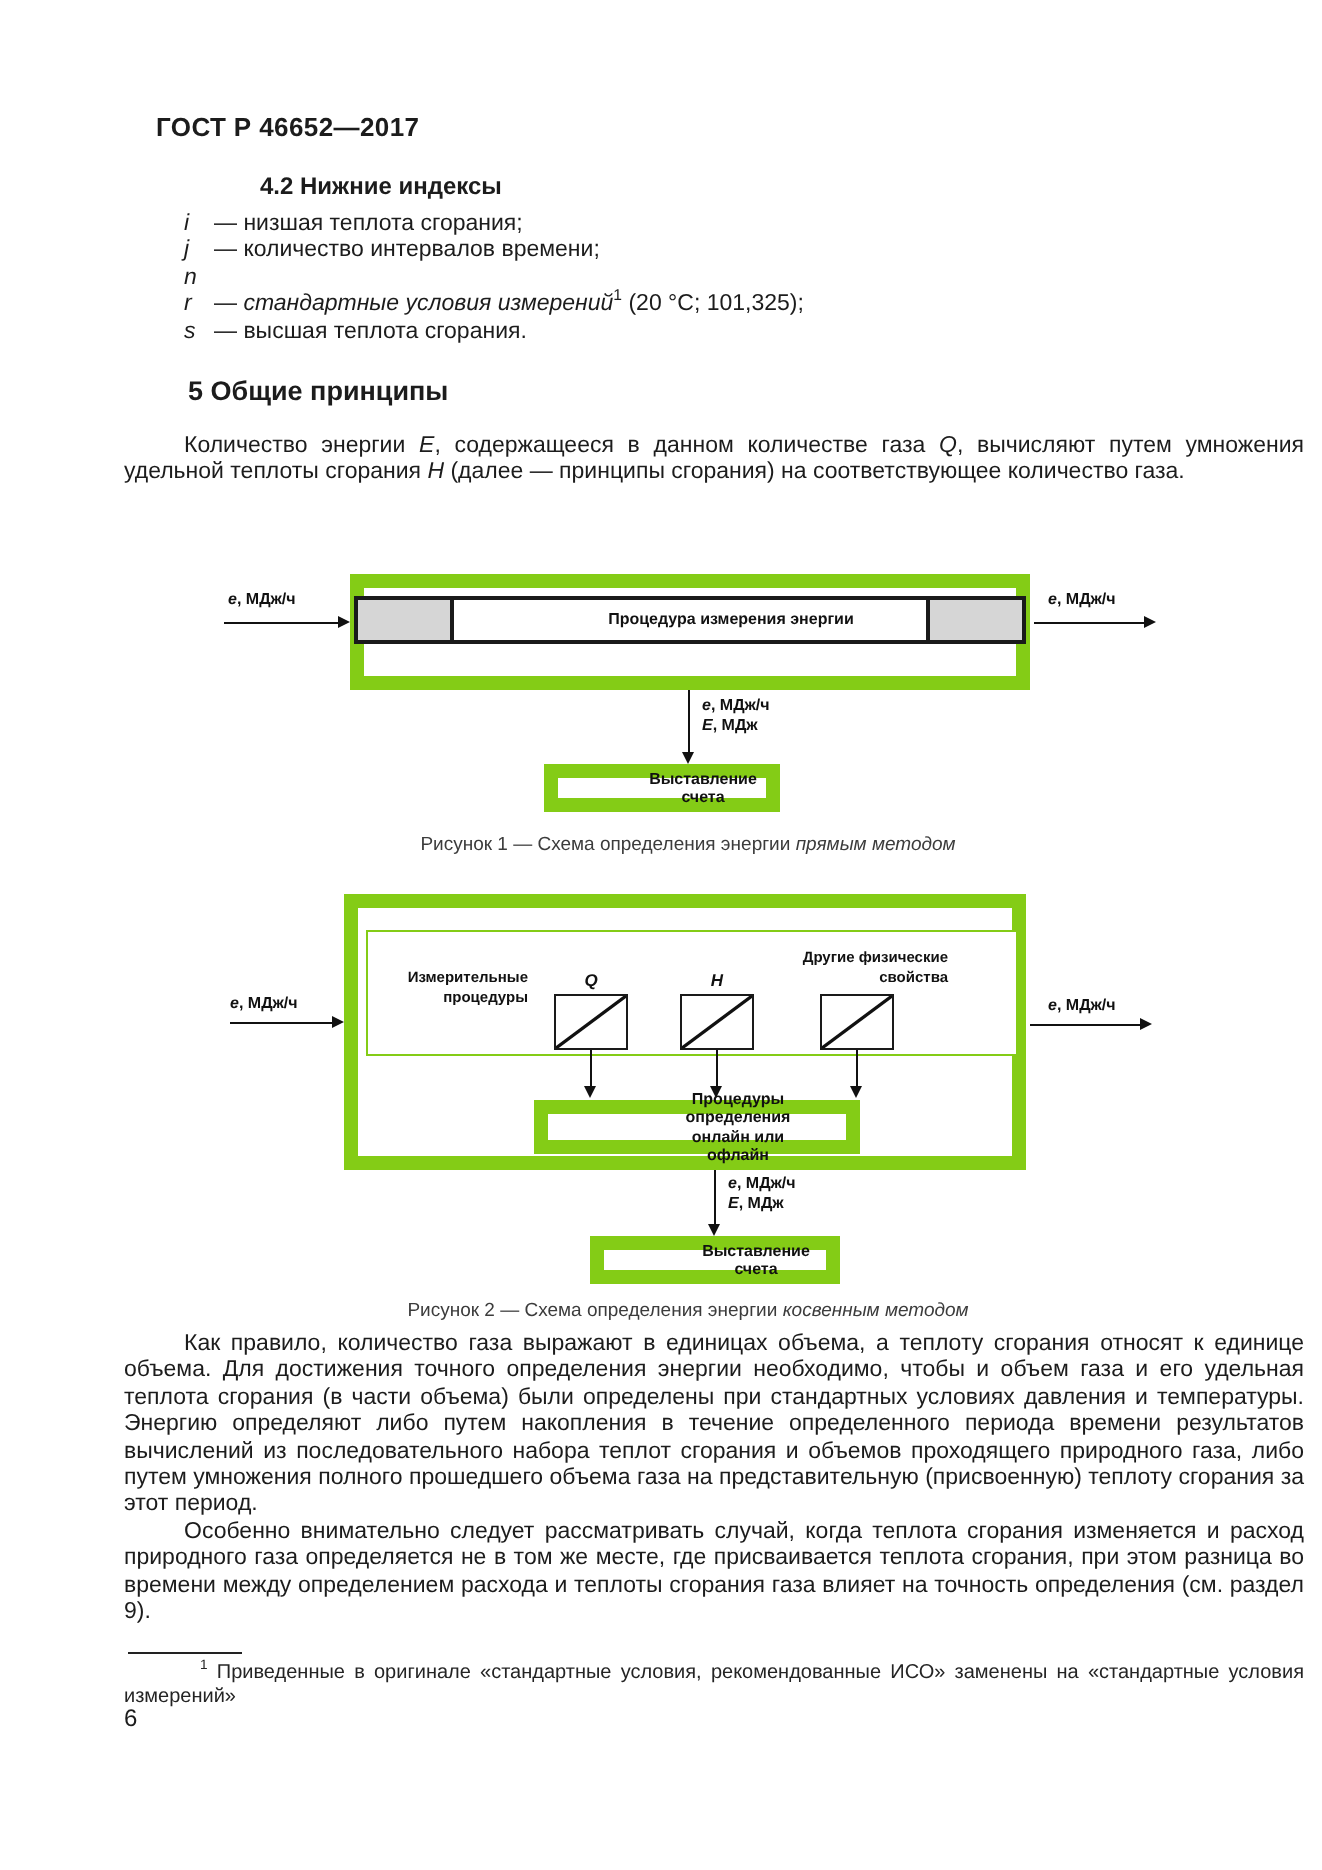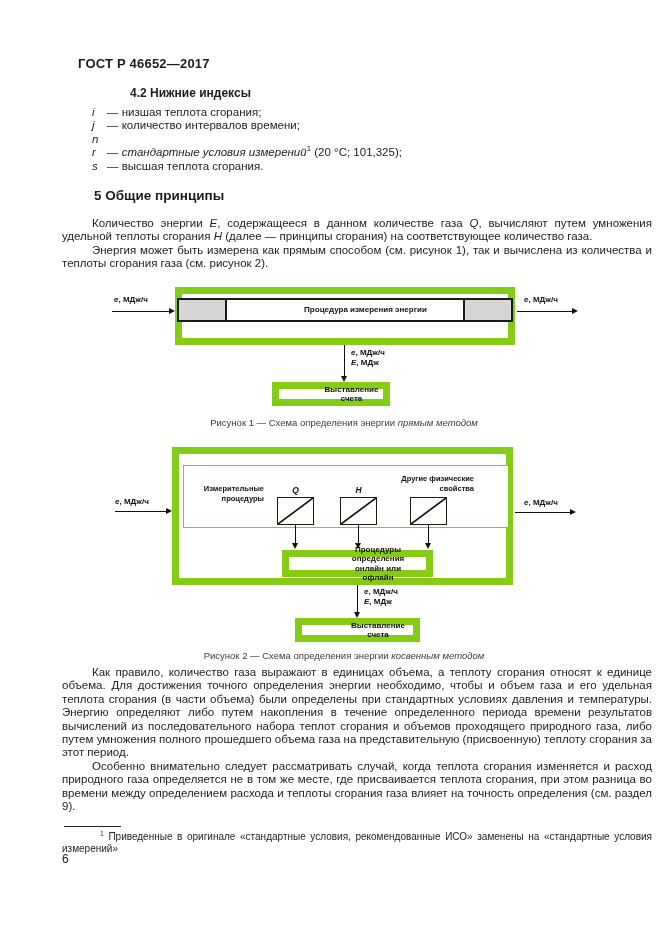--- a/index.html
+++ b/index.html
@@ -77,21 +77,20 @@
       </div>
       <div class="li-row">
         <span class="li-sym">s</span>
         <span class="li-txt"><span>— высшая теплота сгорания.</span></span>
       </div>
     </div>
 
   <div class="abs h5">5 Общие принципы</div>
   <div class="abs pb" id="pb1">
     <p><span>Количество энергии </span><span class="it">E</span><span>, содержащееся в данном количестве газа </span><span class="it">Q</span><span>, вычисляют путем умножения удельной теплоты сгорания </span><span class="it">H</span><span> (далее — принципы сгорания) на соответствующее количество газа.</span></p>
-    <p><span>Энергия может быть измерена как прямым способом (см. рисунок 1), так и вычислена из количества и теплоты сгорания газа (см. рисунок 2).</span></p>
   </div>
 
   <div class="box" style="left:175px;top:287px;width:340px;height:58px;"></div>
   <div class="pipe">
     <div class="pipe-gray"></div>
     <div class="pipe-mid">
       <span class="boxlabel">Процедура измерения энергии</span>
     </div>
     <div class="pipe-gray"></div>
   </div>
@@ -139,21 +138,21 @@
       </svg>
   </div>
 
   <div class="vline" style="left:295px;top:525px;height:19px;"></div>
   <div class="tri-d" style="left:292px;top:543px;"></div>
   <div class="vline" style="left:358px;top:525px;height:19px;"></div>
   <div class="tri-d" style="left:355px;top:543px;"></div>
   <div class="vline" style="left:428px;top:525px;height:19px;"></div>
   <div class="tri-d" style="left:425px;top:543px;"></div>
 
-  <div class="box bill" style="left:282px;top:550px;width:151px;height:27px;padding:0 22px;">
+  <div class="box bill" style="left:267px;top:550px;width:163px;height:27px;padding:0 22px;">
     <span class="boxlabel">Процедуры определения онлайн или офлайн</span>
   </div>
 
   <div class="figtxt" style="left:115px;top:497px;"><span class="it">е</span><span>, МДж/ч</span></div>
   <div class="hline" style="left:115px;top:511px;width:52px;"></div>
   <div class="tri-r" style="left:166px;top:508px;"></div>
   <div class="figtxt" style="left:524px;top:498px;"><span class="it">е</span><span>, МДж/ч</span></div>
   <div class="hline" style="left:515px;top:512px;width:56px;"></div>
   <div class="tri-r" style="left:570px;top:509px;"></div>
 

